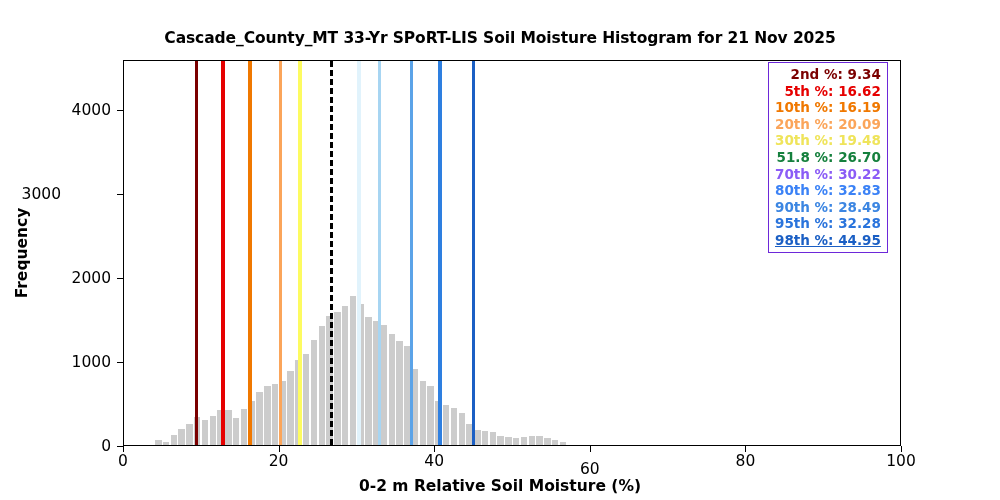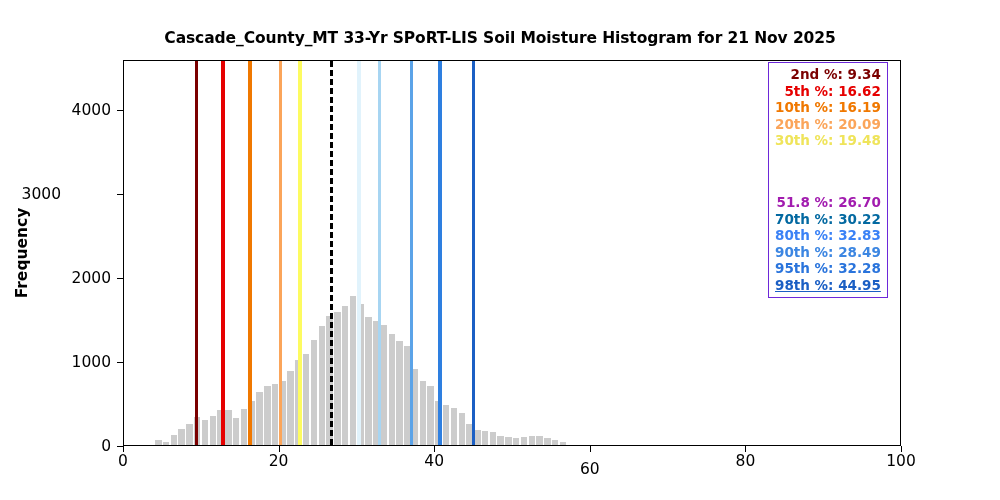--- a/index.html
+++ b/index.html
@@ -139,20 +139,21 @@
   }
 </style>
 </head>
 <body>
 
 <div id="figure">
 
   <div id="chart-title">Cascade_County_MT 33-Yr SPoRT-LIS Soil Moisture Histogram for 21 Nov 2025</div>
 
   <div id="ylabel">Frequency</div>
+  <div id="xlabel">0-2 m Relative Soil Moisture (%)</div>
 
   <div id="y-axis-ticks">
       <div class="ytick-label" style="top: 446px; width: 111px; right: 889px;">0</div>
       <div class="ytick-mark" style="left: 117px; top: 446px;"></div>
       <div class="ytick-label" style="top: 362.09px; width: 111px; right: 889px;">1000</div>
       <div class="ytick-mark" style="left: 117px; top: 362.09px;"></div>
       <div class="ytick-label" style="top: 278.17px; width: 111px; right: 889px;">2000</div>
       <div class="ytick-mark" style="left: 117px; top: 278.17px;"></div>
       <div class="ytick-label" style="top: 194.26px; width: 111px; right: 939px;">3000</div>
       <div class="ytick-mark" style="left: 117px; top: 194.26px;"></div>
@@ -244,21 +245,21 @@
         <div class="pct-line" style="left: 348.01px; background: rgb(27, 95, 196);"></div>
       </div>
   </div>
 
   <div id="legend-box">
       <div class="legend-row" style="color: rgb(123, 0, 0);">2nd %: 9.34</div>
       <div class="legend-row" style="color: rgb(230, 0, 0);">5th %: 16.62</div>
       <div class="legend-row" style="color: rgb(240, 120, 0);">10th %: 16.19</div>
       <div class="legend-row" style="color: rgb(251, 165, 90);">20th %: 20.09</div>
       <div class="legend-row" style="color: rgb(239, 228, 90);">30th %: 19.48</div>
-      <div class="legend-row" style="color: #a21caf; margin-top: 45px;">51.8 %: 26.70</div>
-      <div class="legend-row" style="color: #0369a1;">70th %: 30.22</div>
+      <div class="legend-row" style="color: #15803d;">51.8 %: 26.70</div>
+      <div class="legend-row" style="color: #8b5cf6;">70th %: 30.22</div>
       <div class="legend-row" style="color: #3b82f6;">80th %: 32.83</div>
       <div class="legend-row" style="color: rgb(60, 134, 226);">90th %: 28.49</div>
       <div class="legend-row" style="color: rgb(42, 116, 220);">95th %: 32.28</div>
       <div class="legend-row" style="color: rgb(27, 95, 196); text-decoration: underline;">98th %: 44.95</div>
     </div>
 
 </div>
 
 </body></html>

